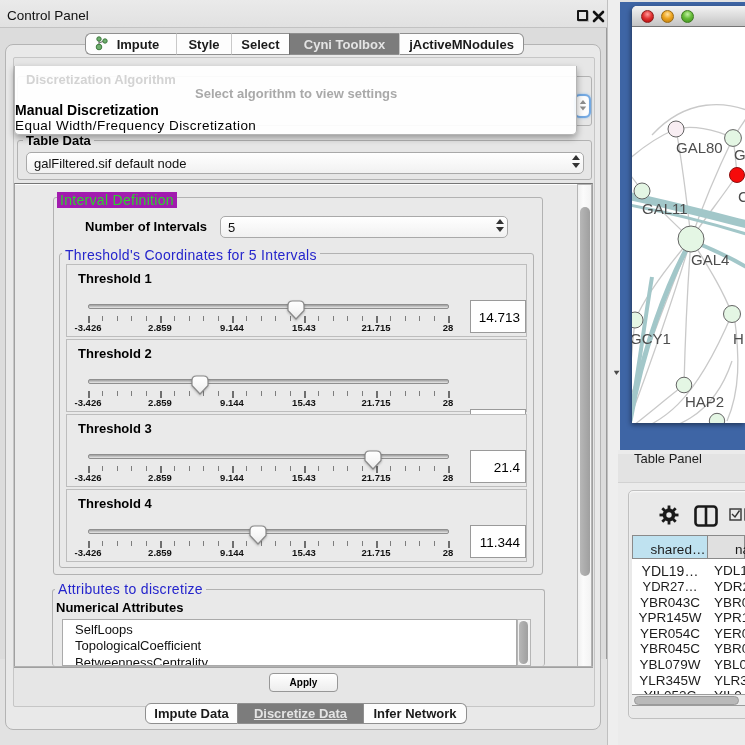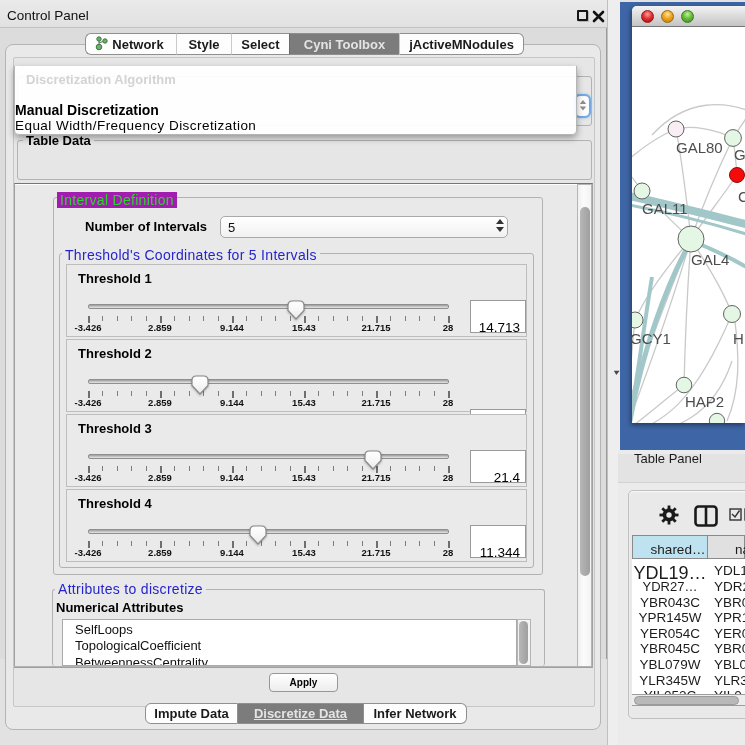--- a/index.html
+++ b/index.html
@@ -24,21 +24,21 @@
 .combo .txt{position:absolute;left:7px;top:3px;white-space:nowrap;}
 .arrows{position:absolute;width:8px;}
 .arrows .up{position:absolute;left:0;top:0;width:0;height:0;border-left:4px solid transparent;border-right:4px solid transparent;border-bottom:5px solid #333;}
 .arrows .dn{position:absolute;left:0;top:8px;width:0;height:0;border-left:4px solid transparent;border-right:4px solid transparent;border-top:5px solid #333;}
 .thpanel{position:absolute;background:#eaeaea;border:1px solid #bdbdbd;}
 .track{position:absolute;height:5px;background:linear-gradient(#9d9d9d,#c6c6c6 55%,#e8e8e8);border:1px solid #8f8f8f;border-radius:2px;}
 .ticks{position:absolute;height:5px;background:repeating-linear-gradient(to right,#7d7d7d 0px,#7d7d7d 1px,transparent 1px,transparent 14.4px);}
 .mtick{position:absolute;width:1.5px;height:7px;background:#6e6e6e;}
 .tlab{position:absolute;width:50px;text-align:center;font-size:9.5px;font-weight:bold;color:#111;}
 .knob{position:absolute;filter:drop-shadow(0 1px 1px rgba(0,0,0,0.25));}
-.tfield{position:absolute;width:56px;height:33px;background:#fff;border:1px solid #9a9a9a;font-size:13.5px;color:#000;text-align:right;padding:19px 5px 0 0;}
+.tfield{position:absolute;width:56px;height:33px;background:#fff;border:1px solid #9a9a9a;font-size:13.5px;color:#000;text-align:right;padding:9px 5px 0 0;}
 .vsb{position:absolute;background:linear-gradient(to right,#f0f0f0,#fbfbfb 40%,#f3f3f3);border:1px solid #b5b5b5;}
 .vthumb{position:absolute;background:linear-gradient(to right,#b7b7b7,#9f9f9f);border-radius:5px;}
 #popup{position:absolute;left:14px;top:66px;width:563px;height:69px;background:rgba(255,255,255,0.93);border:1px solid rgba(150,150,150,0.7);border-top:none;border-radius:0 0 5px 5px;box-shadow:0 3px 7px rgba(0,0,0,0.35);}
 .btab{position:absolute;top:0;height:21px;background:#fdfdfd;border:1px solid #8f8f8f;border-left:none;color:#1a1a1a;text-align:center;line-height:20px;font-size:13px;font-weight:bold;}
 #desk{position:absolute;left:607px;top:0px;width:138px;height:745px;background:#e2e2e2;}
 #bluezone{position:absolute;left:620px;top:2px;width:125px;height:448px;background:#3e65a5;}
 #netwin{position:absolute;left:632px;top:6px;width:113px;height:417px;background:#fff;border-radius:5px 0 0 0;box-shadow:-1px 2px 5px rgba(0,0,0,0.45);}
 #nettb{position:absolute;left:0;top:0;width:113px;height:21px;background:linear-gradient(#f3f3f3,#c4c4c4);border-bottom:1px solid #757575;border-radius:5px 0 0 0;}
 .tl{position:absolute;top:4px;width:13px;height:13px;border-radius:50%;}
 #tpwin{position:absolute;left:618px;top:450px;width:127px;height:295px;background:#ebebeb;}
@@ -50,34 +50,41 @@
 <div id="cpwin">
 <div id="cptitle">
         <span class="t">Control Panel</span>
       </div>
 <div id="maxbox"></div>
 <svg class="abs" style="left:591px;top:9px;" width="15" height="15" viewBox="0 0 15 15">
         <path d="M3,3 L12,12 M12,3 L3,12" stroke="#111" stroke-width="2.6" stroke-linecap="round"></path>
       </svg>
 <div id="cpanel"></div>
 <div id="innerp"></div>
-<div class="tab first" style="left:85px;width:91px;"><span style="margin-left:14px;">Network</span></div>
+<div class="tab first" style="left:85px;width:91px;"><span style="margin-left:14px;">Impute</span></div>
 <svg class="abs" style="left:95px;top:36px;" width="13" height="15" viewBox="0 0 13 15">
  <path d="M4,3 L4,11 M4,7 L9,5" stroke="#777" stroke-width="1.2" fill="none"></path>
  <circle cx="4" cy="3" r="2.2" fill="#6fae6f" stroke="#3e7a3e"></circle>
  <circle cx="4" cy="11" r="2.8" fill="#6fae6f" stroke="#3e7a3e"></circle>
  <circle cx="10" cy="5" r="2.2" fill="#6fae6f" stroke="#3e7a3e"></circle>
 </svg>
 <div class="tab sep" style="left:176px;width:55px;">Style</div>
 <div class="tab sep" style="left:231px;width:58px;">Select</div>
 <div class="tab sel" style="left:289px;width:110px;">Cyni Toolbox</div>
 <div class="tab sep last" style="left:399px;width:125px;">jActiveMNodules</div>
 
 <div class="group" style="left:17px;top:140px;width:575px;height:40px;"></div>
 <div class="blab" style="left:23px;top:133px;background:#e6e6e6;padding:0 3px;">Table Data</div>
+<div class="combo" style="left:26px;top:152px;width:558px;height:22px;">
+        <span class="txt">galFiltered.sif default node</span>
+<span class="arrows" style="left:545px;top:2px;">
+          <span class="up"></span>
+          <span class="dn"></span>
+        </span>
+      </div>
 
 <div class="abs" style="left:14px;top:183px;width:579px;height:485px;background:#e9e9e9;border:1px solid #a0a0a0;border-top-color:#757575;box-shadow:inset 0 1px 0 #fdfdfd;"></div>
 <div class="vsb" style="left:577px;top:184px;width:15px;height:483px;"></div>
 <div class="vthumb" style="left:580px;top:207px;width:10px;height:369px;"></div>
 
 <div class="group" style="left:53px;top:197px;width:490px;height:378px;background:#e9e9e9;"></div>
 <div class="gtitle" style="left:57px;top:192px;color:#2cd42c;background:#a21caf;">Interval Definition</div>
 <div class="blab" style="left:85px;top:219px;">Number of Intervals</div>
 <div class="combo" style="left:220px;top:216px;width:288px;height:22px;">
         <span class="txt">5</span>
@@ -216,20 +223,21 @@
 </div>
 
 <div class="group" style="left:17px;top:76px;width:575px;height:50px;"></div>
 <div class="abs" style="left:574px;top:94px;width:17px;height:24px;background:#fdfdfd;border:2.5px solid #74a9e2;border-radius:6px;box-shadow:0 0 2.5px #8fbcea, inset 0 0 1px #b9d6f2;"></div>
 <span class="arrows" style="position:absolute;left:579px;top:100px;opacity:0.55;transform:scale(0.8);">
         <span class="up"></span>
         <span class="dn"></span>
       </span>
 <div id="popup"></div>
 <div class="abs" style="left:26px;top:72px;font-size:13px;font-weight:bold;color:#d3d3d3;">Discretization Algorithm</div>
+<div class="abs" style="left:195px;top:86px;font-size:13px;font-weight:bold;color:#a9a9a9;">Select algorithm to view settings</div>
 <div class="abs" style="left:15px;top:102px;font-size:14px;font-weight:bold;color:#000;">Manual Discretization</div>
 <div class="abs" style="left:15px;top:118px;font-size:13.5px;letter-spacing:0.45px;color:#000;">Equal Width/Frequency Discretization</div>
 </div>
 
 <div id="desk"></div>
 <div class="abs" style="left:607px;top:0;width:13px;height:745px;background:#eeeeee;border-left:1px solid #c0c0c0;"></div>
 <svg class="abs" style="left:614px;top:368px;" width="7" height="8" viewBox="0 0 7 8">
       <path d="M1,6 L1,1 L6,4 z" fill="#4a4a4a" transform="rotate(-30 3.5 4)"></path>
     </svg>
 <div id="bluezone"></div>
@@ -325,21 +333,21 @@
           <rect x="16" y="1" width="11" height="11"></rect>
 <path d="M3,6 L6,9 L10.5,2.5"></path>
           <path d="M18,6 L21,9 L25.5,2.5"></path>
         </g>
       </svg>
 <div class="abs" style="left:14px;top:109px;width:113px;height:135px;background:#fff;"></div>
 <div class="abs" style="left:14px;top:85px;width:76px;height:24px;background:#bfe2f0;border:1px solid #8a8a8a;"></div>
 <div class="abs" style="left:90px;top:85px;width:37px;height:24px;background:#e0e0e0;border:1px solid #8a8a8a;border-left:none;"></div>
 <div class="cell" style="left:22px;top:92px;width:76px;text-align:center;font-size:13.5px;">shared…</div>
 <div class="cell" style="left:117px;top:92px;font-size:13.5px;">na</div>
-<div class="cell" style="left:14px;top:113.3px;width:76px;text-align:center;font-size:18px;">YDL19…</div>
+<div class="cell" style="left:14px;top:113.3px;width:76px;text-align:center;font-size:14px;">YDL19…</div>
 <div class="cell" style="left:96px;top:113.3px;font-size:13.5px;">YDL1</div>
 <div class="cell" style="left:14px;top:128.9px;width:76px;text-align:center;font-size:13px;">YDR27…</div>
 <div class="cell" style="left:96px;top:128.9px;font-size:13.5px;">YDR2</div>
 <div class="cell" style="left:14px;top:144.5px;width:76px;text-align:center;font-size:13.5px;">YBR043C</div>
 <div class="cell" style="left:96px;top:144.5px;font-size:13.5px;">YBR0</div>
 <div class="cell" style="left:14px;top:160.1px;width:76px;text-align:center;font-size:13.5px;">YPR145W</div>
 <div class="cell" style="left:96px;top:160.1px;font-size:13.5px;">YPR1</div>
 <div class="cell" style="left:14px;top:175.7px;width:76px;text-align:center;font-size:13.5px;">YER054C</div>
 <div class="cell" style="left:96px;top:175.7px;font-size:13.5px;">YER0</div>
 <div class="cell" style="left:14px;top:191.3px;width:76px;text-align:center;font-size:13.5px;">YBR045C</div>

